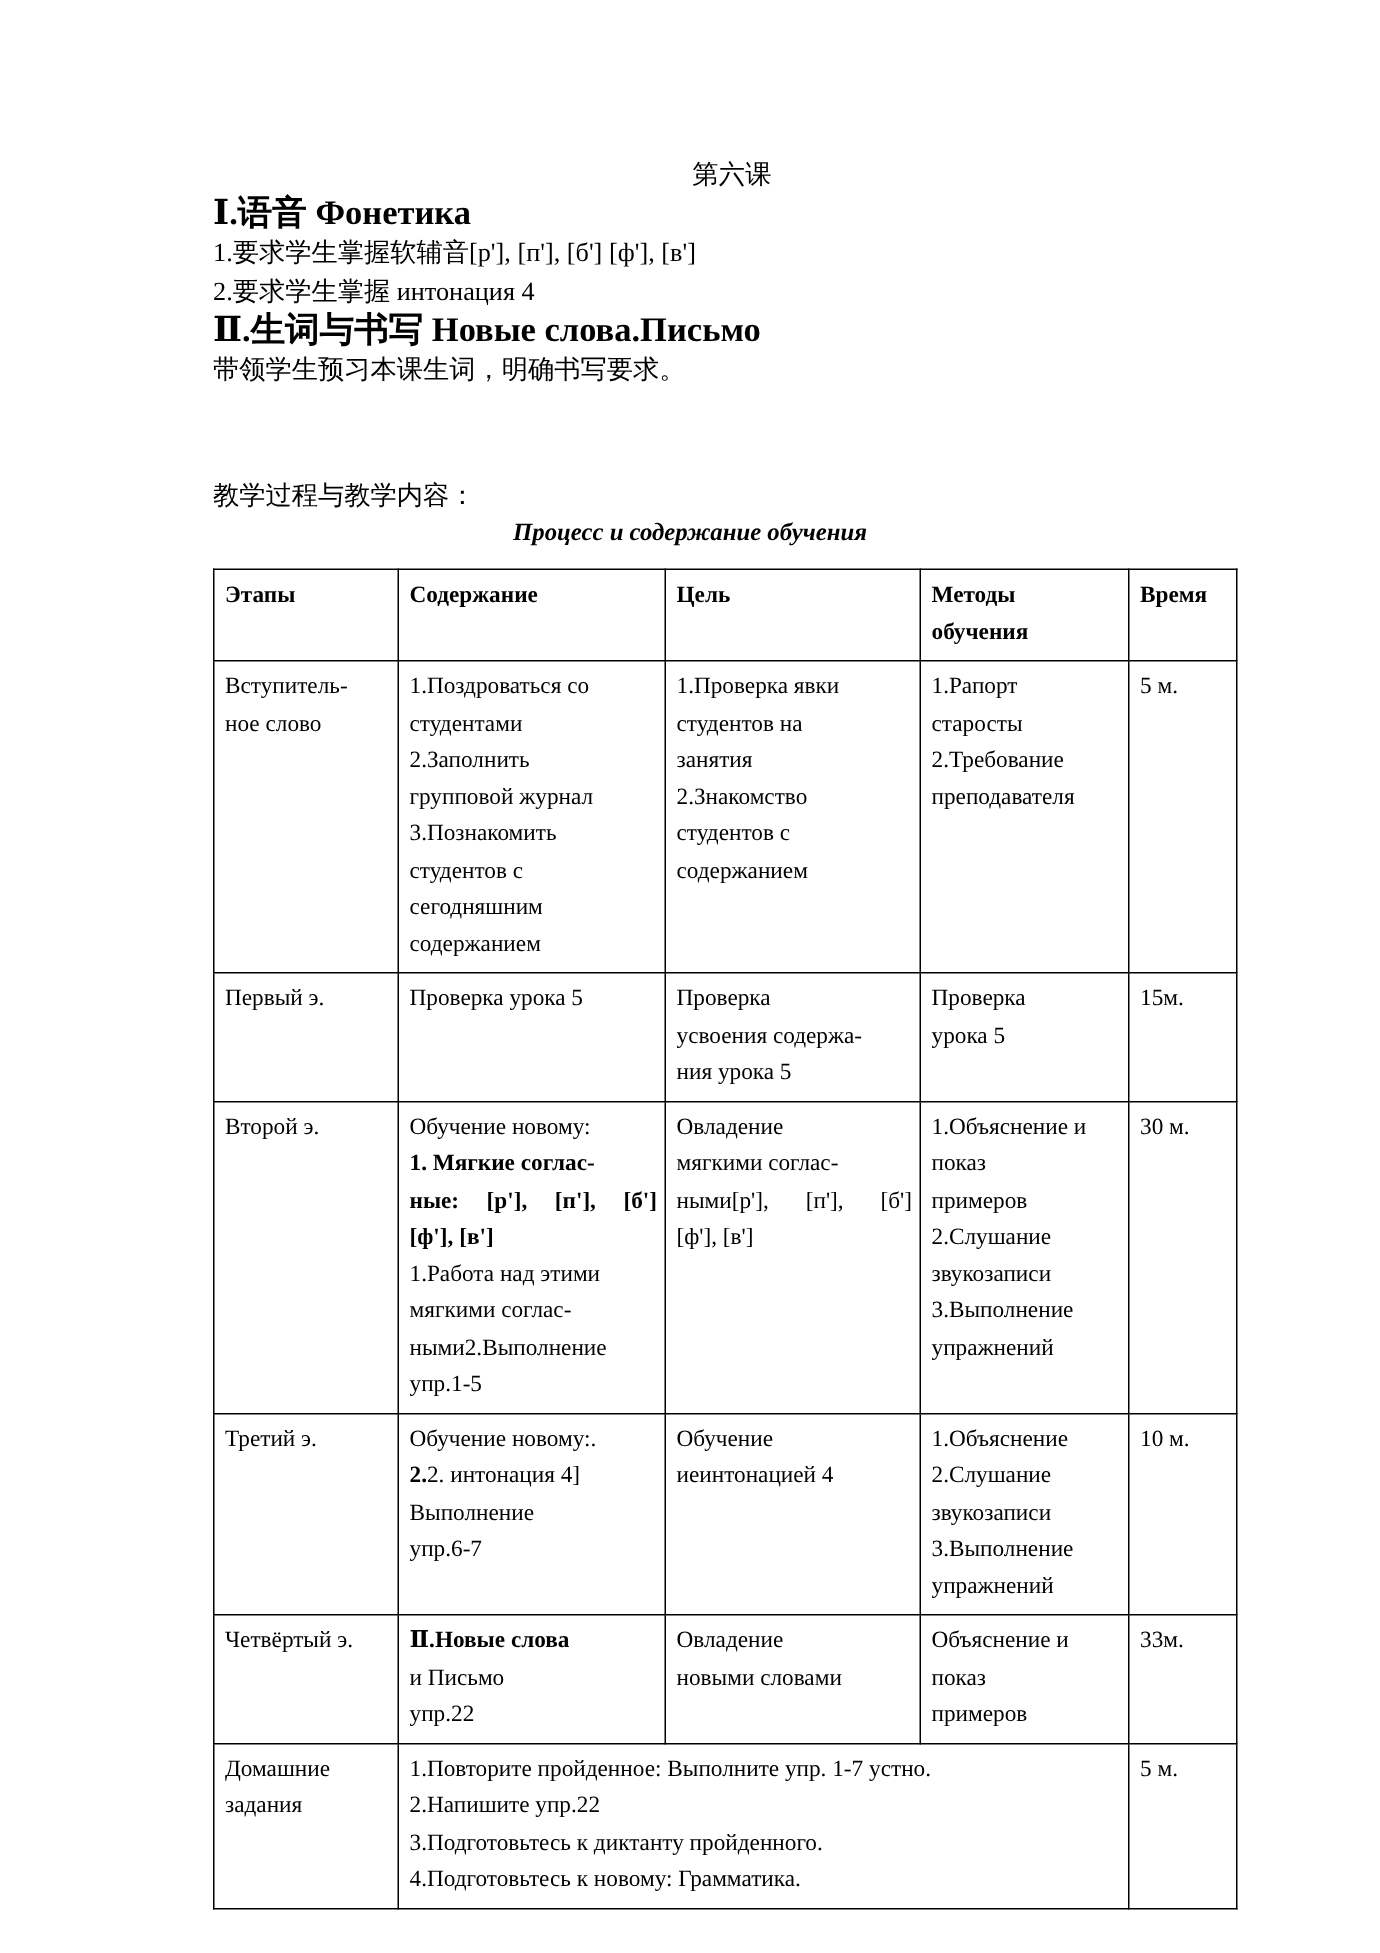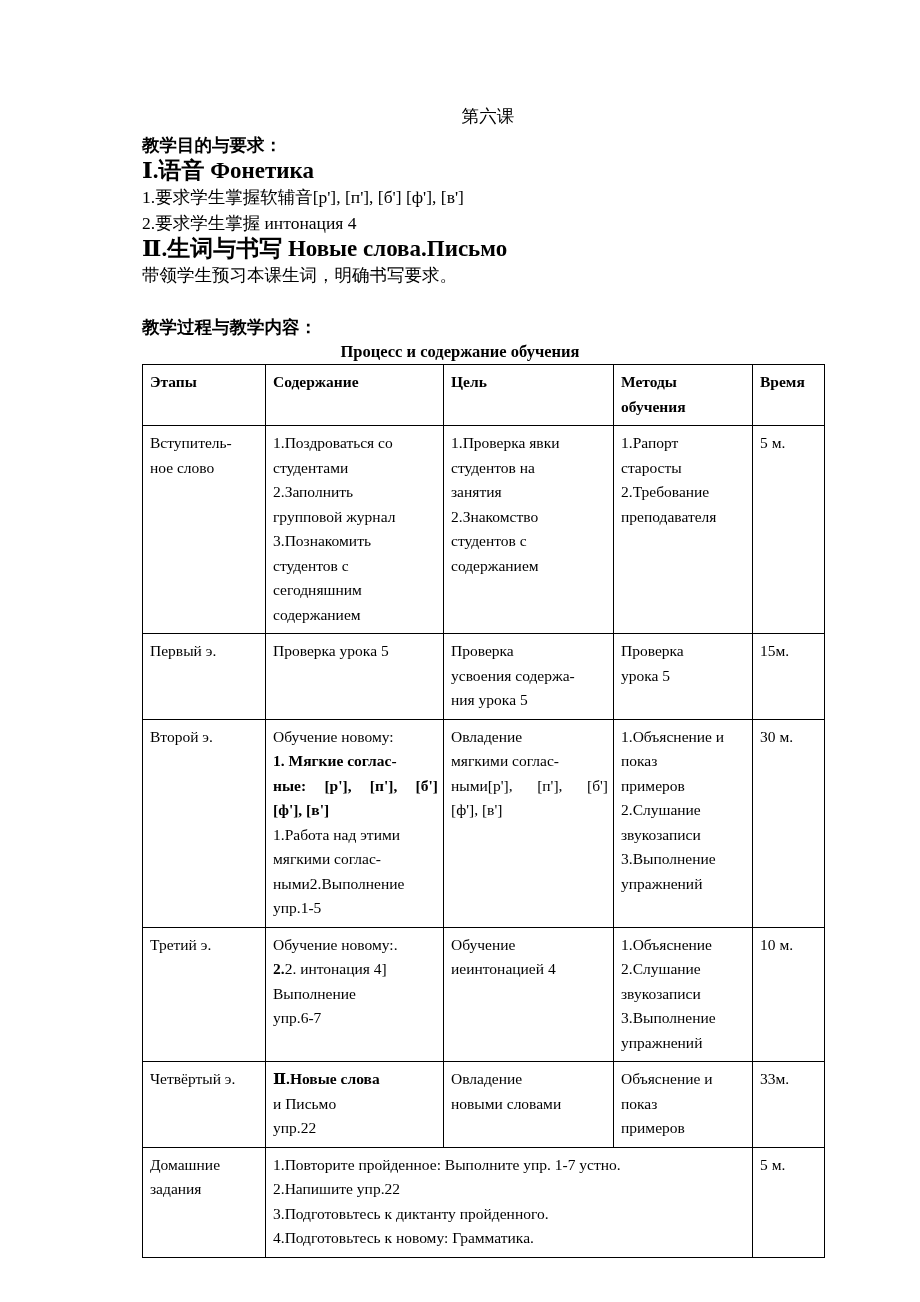--- a/index.html
+++ b/index.html
@@ -51,38 +51,40 @@
   }
   .roman-head {
     font-weight: bold;
     font-size: 23px;
     line-height: 26px;
   }
   .gap {
     height: 26px;
   }
   .sec-head {
-    font-weight: bold;
-    font-size: 17.5px;
-    line-height: 26px;
+    font-weight: normal;
+    font-size: 17.5px;
+    line-height: 26px;
+    margin-top: 32px;
   }
   .table-caption {
     font-weight: bold;
     font-size: 16.5px;
     line-height: 24px;
     text-align: center;
     padding-right: 48px;
+    font-style: italic;
   }
 
   
   table.lesson {
     border-collapse: collapse;
     width: 682px;
     table-layout: fixed;
-    margin-top: 0;
+    margin-top: 12px;
   }
   table.lesson td, table.lesson th {
     border: 1.4px solid #000000;
     vertical-align: top;
     padding: 5px 5px 6px 7px;
     font-size: 15.5px;
     line-height: 24.5px;
     font-weight: normal;
     text-align: left;
   }
@@ -100,21 +102,20 @@
   .b { font-weight: bold; }
 </style>
 </head>
 <body>
 
 <div class="page">
   <div class="content">
 
     <div class="title-line first">第六课</div>
 
-    <div class="bold-head">教学目的与要求：</div>
     <div class="roman-head">Ⅰ.语音  Фонетика</div>
     <div class="plain-line">1.要求学生掌握软辅音[p'], [п'], [б'] [ф'], [в']</div>
     <div class="plain-line">2.要求学生掌握 интонация 4</div>
     <div class="roman-head">Ⅱ.生词与书写  Новые слова.Письмо</div>
     <div class="plain-line">带领学生预习本课生词，明确书写要求。</div>
 
     <div class="gap"></div>
 
     <div class="sec-head">教学过程与教学内容：</div>
     <div class="table-caption">Процесс и содержание обучения</div>

